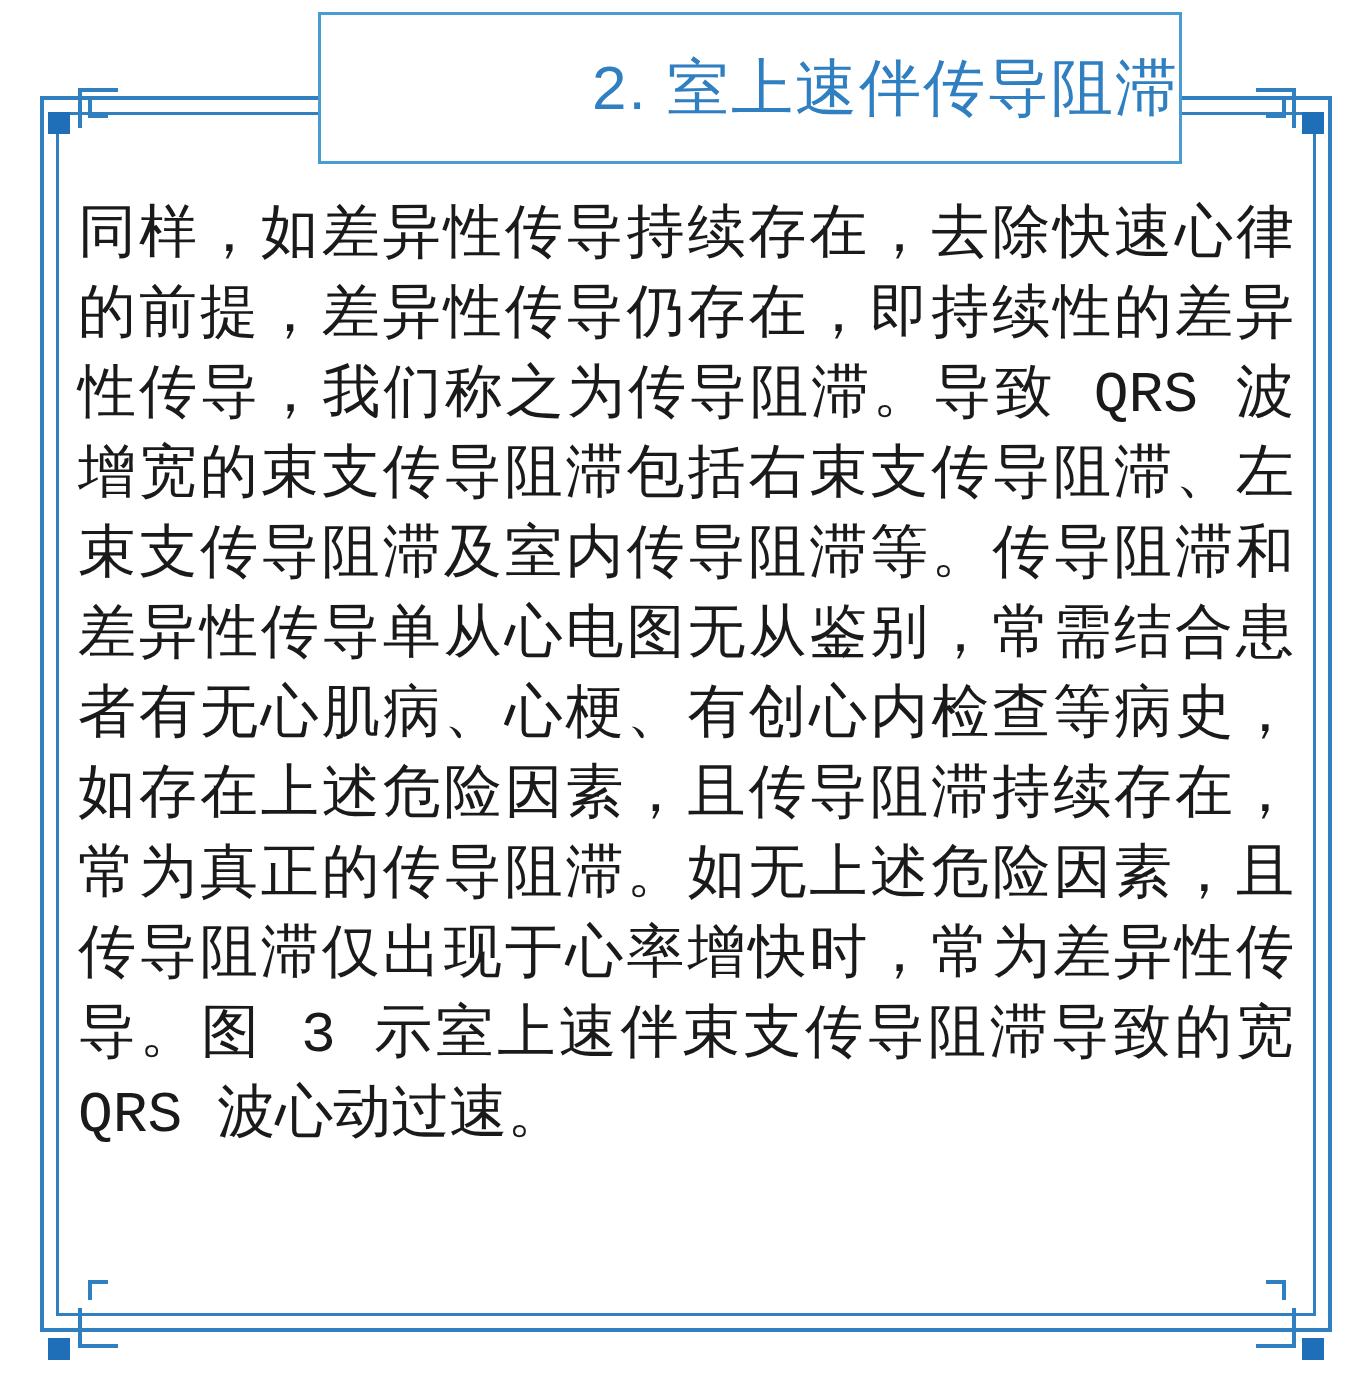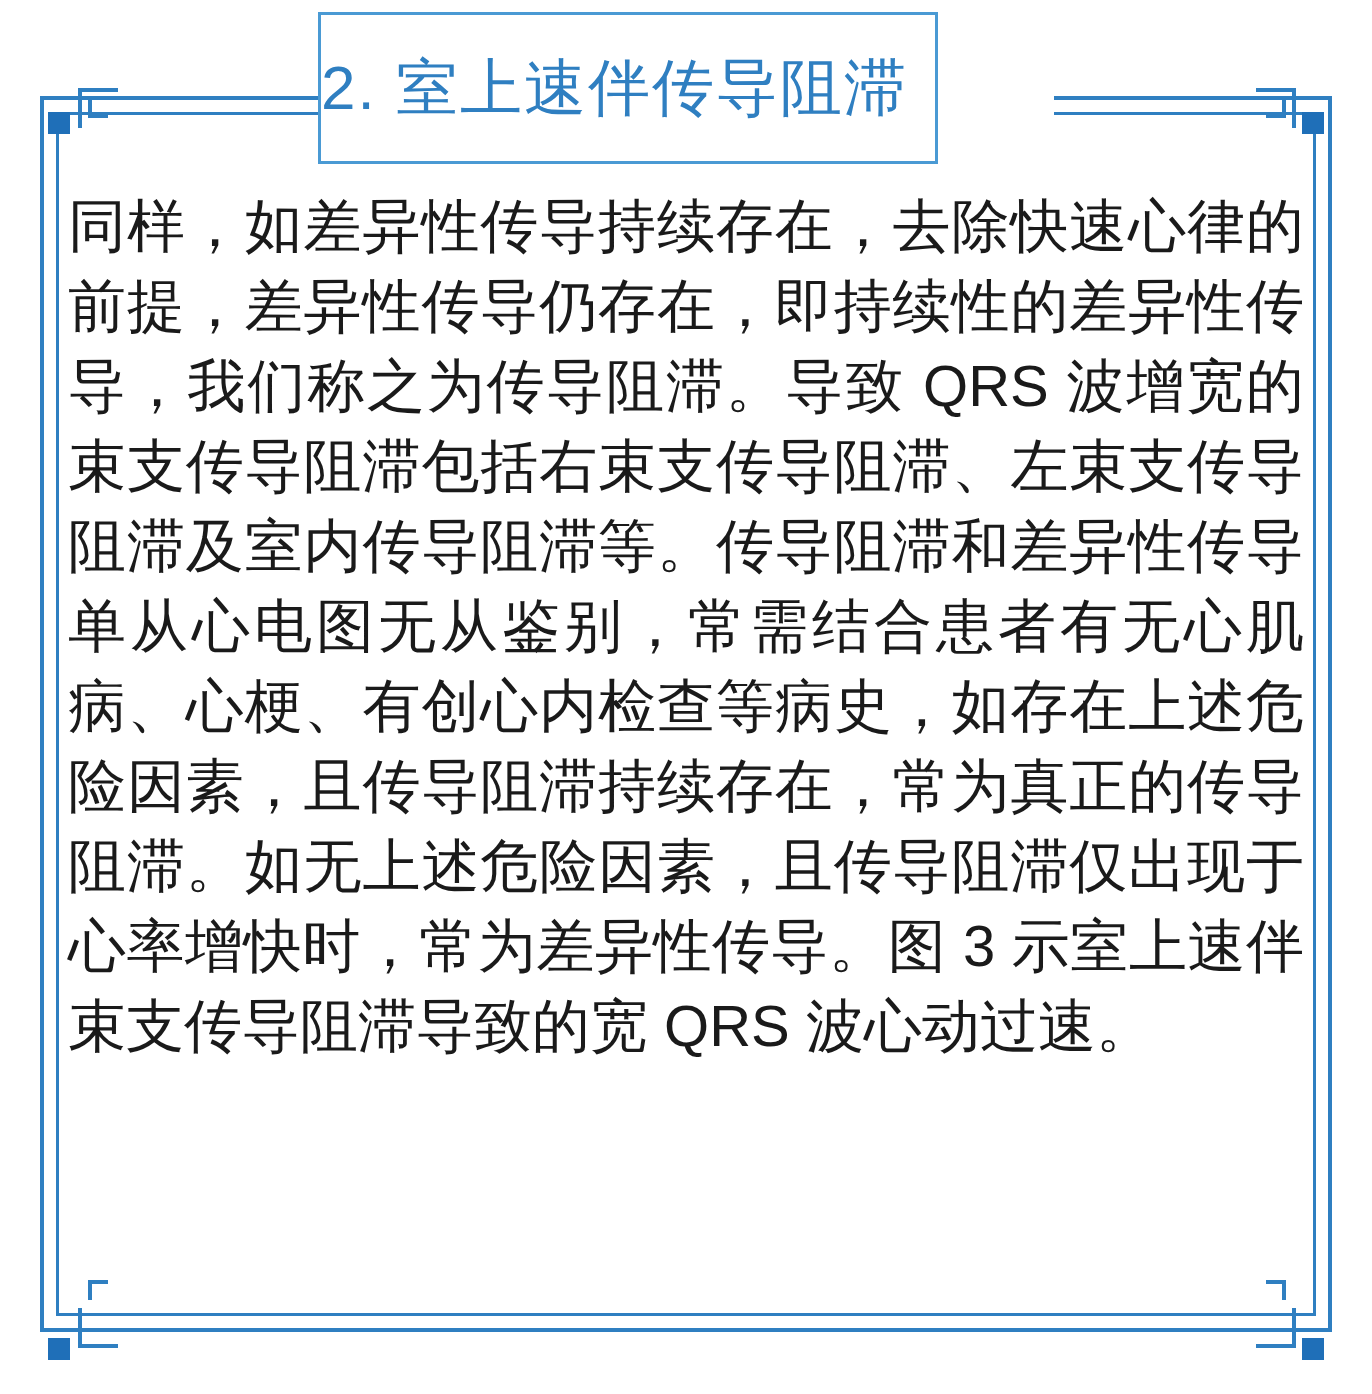--- a/index.html
+++ b/index.html
@@ -73,28 +73,28 @@
   .hook2-tl { left: 88px;  top: 98px;  border-left: 4px solid #2f7fc1; border-bottom: 4px solid #2f7fc1; }
   .hook2-tr { left: 1266px; top: 98px;  border-right: 4px solid #2f7fc1; border-bottom: 4px solid #2f7fc1; }
   .hook2-bl { left: 88px;  top: 1280px; border-left: 4px solid #2f7fc1; border-top: 4px solid #2f7fc1; }
   .hook2-br { left: 1266px; top: 1280px; border-right: 4px solid #2f7fc1; border-top: 4px solid #2f7fc1; }
 
   
   .title-box {
     position: absolute;
     left: 318px;
     top: 12px;
-    width: 620px;
+    width: 864px;
     height: 152px;
     border: 3px solid #4a9ad4;
     background: #ffffff;
     box-sizing: border-box;
     display: flex;
     align-items: center;
-    justify-content: flex-start;
+    justify-content: flex-end;
     z-index: 5;
   }
   .title-text {
     font-size: 62px;
     color: #2f7fc1;
     letter-spacing: 2px;
     white-space: nowrap;
     line-height: 1;
   }
   
@@ -117,23 +117,23 @@
     height: 1100px;
     z-index: 3;
   }
   .paragraph {
     font-size: 58px;
     line-height: 80px;
     color: #1a1a1a;
     text-align: justify;
     text-justify: inter-character;
     letter-spacing: 0px;
-    margin: 0;
+    margin: 10px;
     padding: 0 6px;
-    font-family: Liberation Sans, sans-serif;
+    font-family: Liberation Mono, monospace;
   }
 </style>
 </head>
 <body>
 
 <div class="page">
 
   <div class="frame"></div>
   <div class="frame-inner"></div>
 

